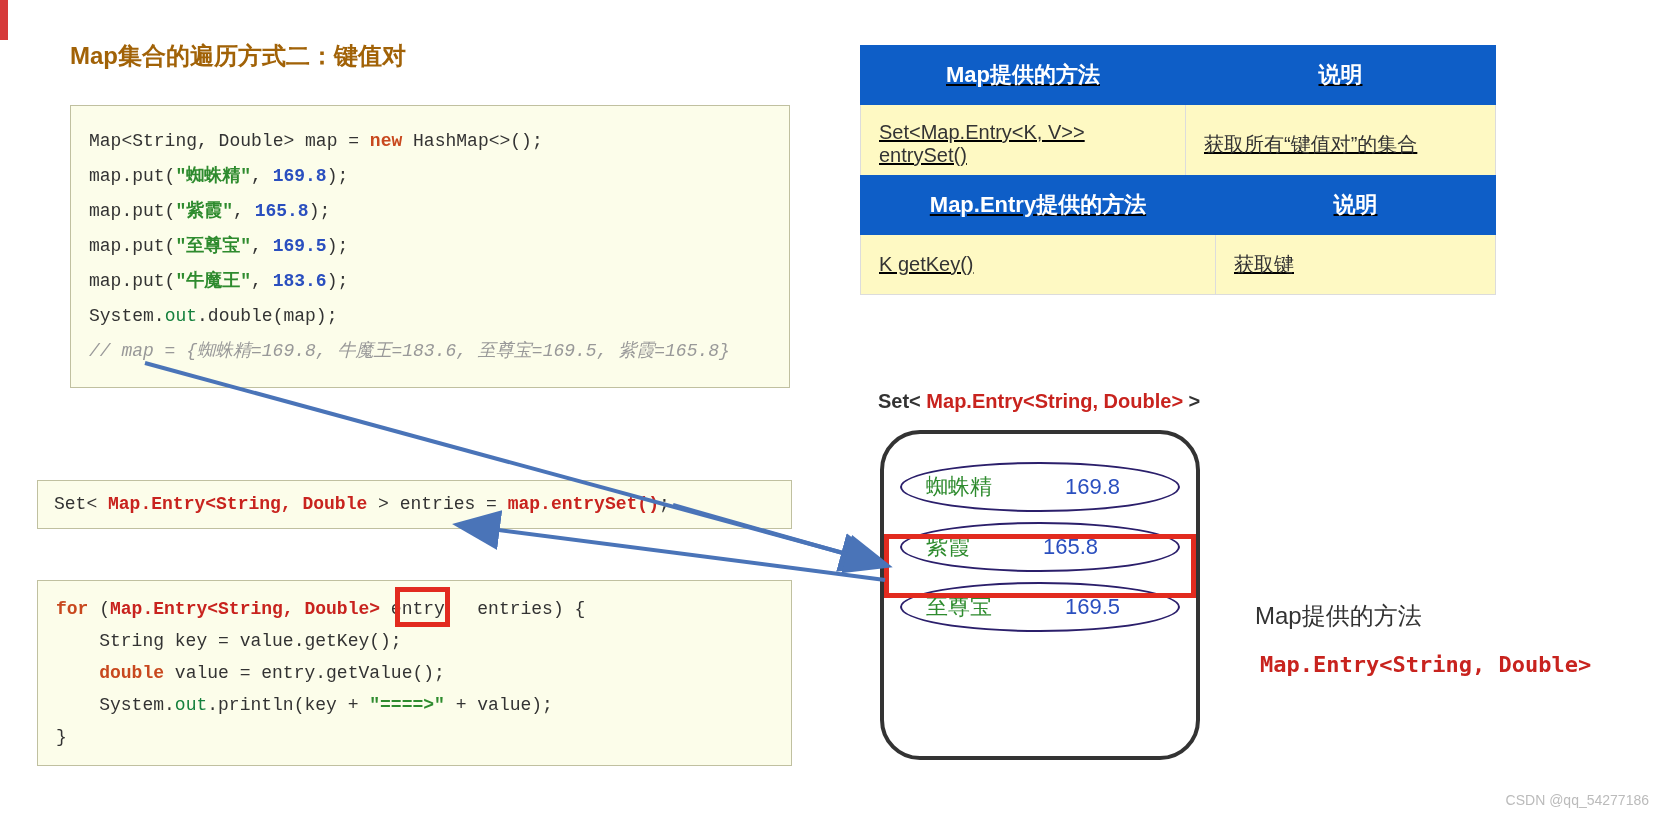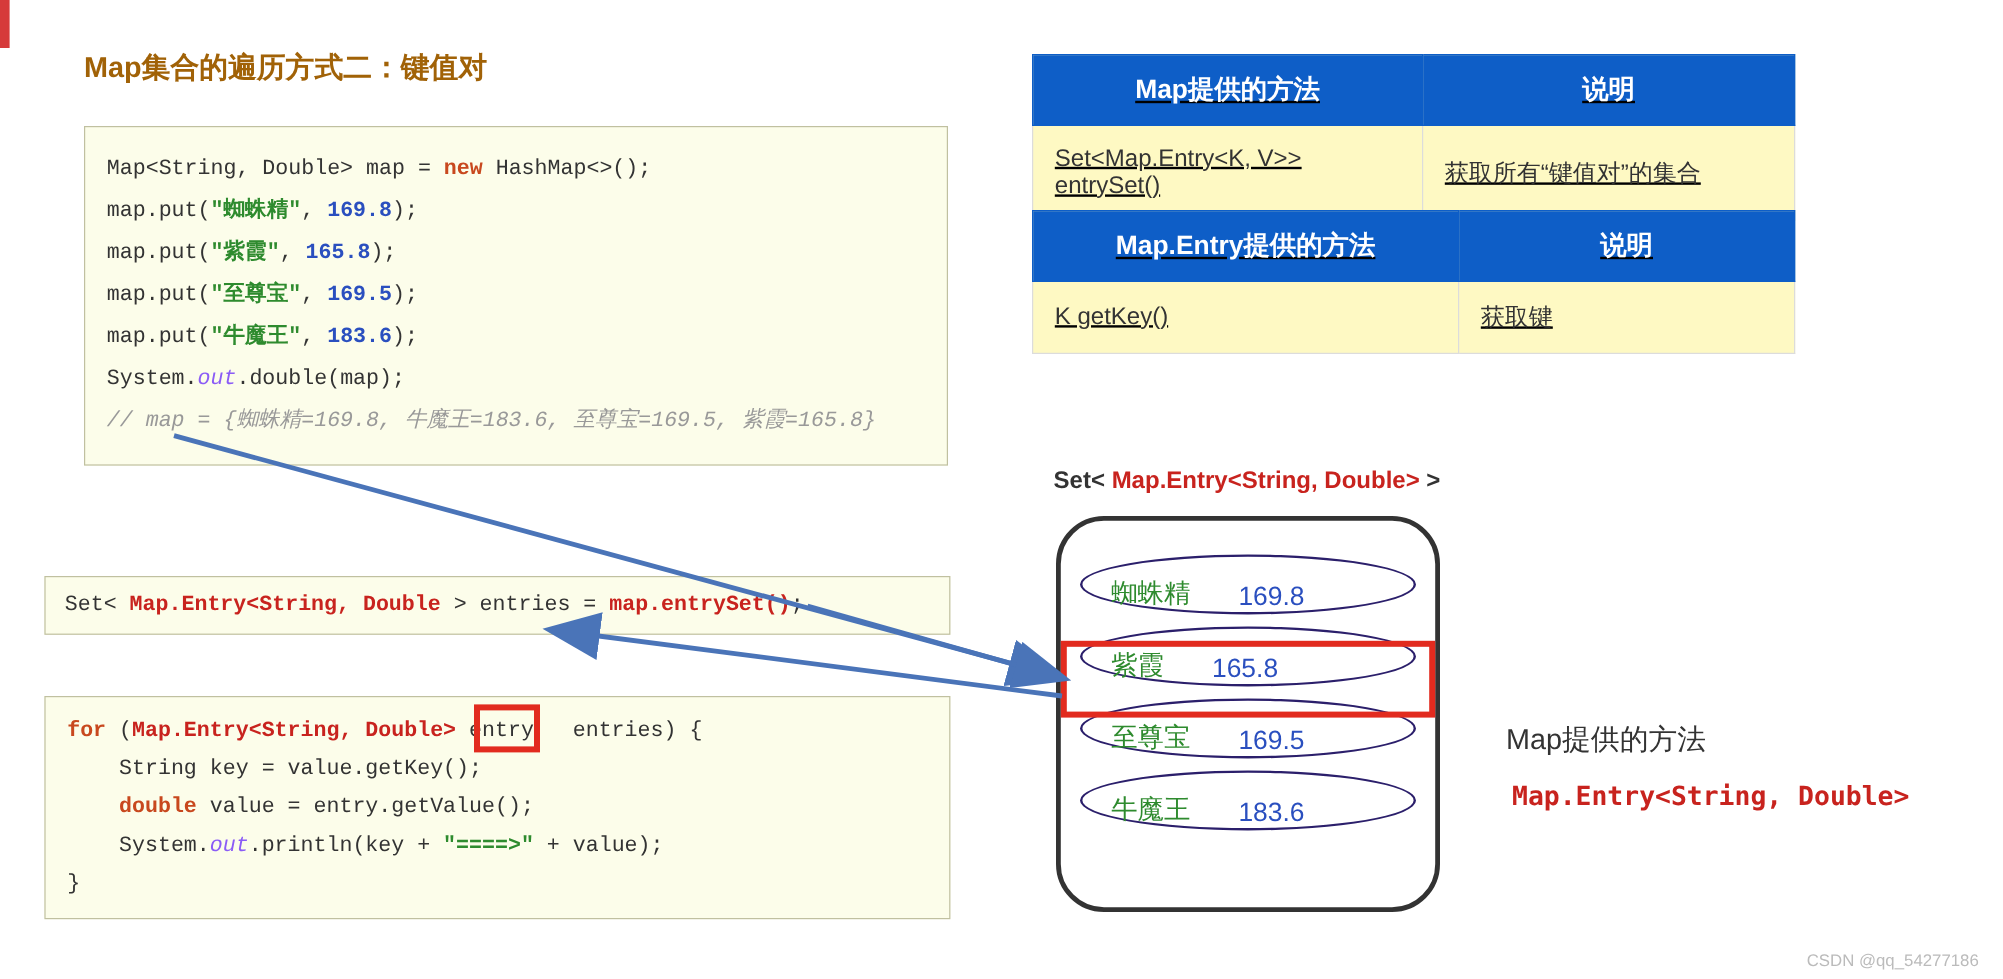--- a/index.html
+++ b/index.html
@@ -27,21 +27,21 @@
     color:#333;
   }
   .code1 { left:70px; top:105px; width:720px; }
   .code2 { left:37px; top:480px; width:755px; padding:6px 16px; }
   .code3 { left:37px; top:580px; width:755px; padding:12px 18px; line-height:32px; }
   .kw { color:#c8481e; font-weight:700;font-family:Liberation Mono, monospace; }
   .str { color:#2e8b2e; font-weight:700; }
   .num { color:#2a4fbf; font-weight:700; }
   .cmt { color:#999; font-style:italic; }
   .red { color:#c8231e; font-weight:700; }
-  .it { color:#8b5cf6; font-style:italic; }
+  .it { color:#15803d; }
 
   .tbl {
     position:absolute;
     border-collapse:collapse;
     background:#fef9c3;
     text-decoration:underline;
   }
   .tbl th {
     background:#0e5ec7;
     color:#fff;
@@ -75,25 +75,25 @@
     border-radius:40px;
     background:#fff;
     padding:18px 10px;
   }
   .el {
     width:280px; height:50px;
     margin:10px auto;
     border:2px solid #2b1f6b;
     border-radius:50%/50%;
     display:flex;
-    align-items:flex-end;
+    align-items:center;
     padding:0 24px;
     font-size:22px;
     justify-content:flex-start;
-    gap:40px;
+    gap:73px;
   }
   .el .k { color:#2e8b2e; }
   .el .v { color:#2a4fbf; }
   .sel-box {
     position:absolute;
     border:5px solid #e22b1f;
     pointer-events:none;
   }
   .sel-entry { left:395px; top:587px; width:55px; height:40px; }
   .sel-ellipse { left:884px; top:534px; width:312px; height:64px; }
@@ -163,24 +163,20 @@
       <span class="v">169.8</span>
     </div>
     <div class="el">
       <span class="k">紫霞</span>
       <span class="v">165.8</span>
     </div>
     <div class="el">
       <span class="k">至尊宝</span>
       <span class="v">169.5</span>
     </div>
-    <div class="el">
-      <span class="k">牛魔王</span>
-      <span class="v">183.6</span>
-    </div>
   </div>
 <div class="sel-box sel-ellipse"></div>
 
 <div class="entry-label">Map提供的方法</div>
 <div class="entry-type">Map.Entry&lt;String, Double&gt;</div>
 
 <div class="watermark">CSDN @qq_54277186</div>
 
 <svg class="arrows">
   <defs>

